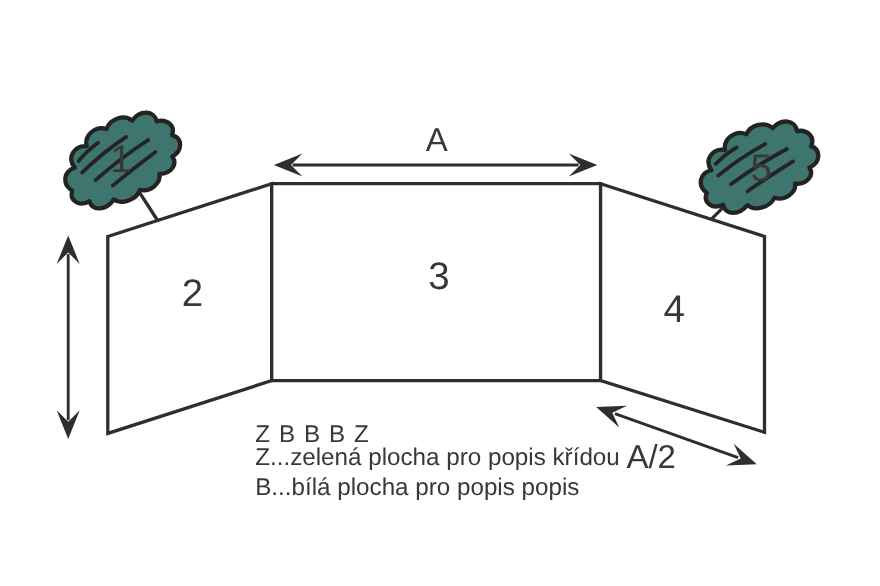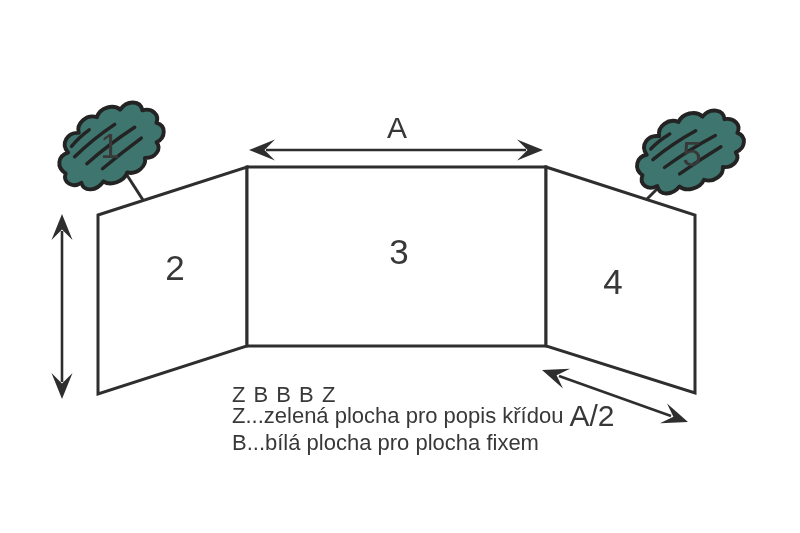--- a/index.html
+++ b/index.html
@@ -91,16 +91,16 @@
   <div class="label digit" style="left:399px;top:251px">3</div>
   <div class="label digit" style="left:613px;top:281px">4</div>
   <div class="label digit" style="left:692px;top:153px">5</div>
 
   <div class="label dim-label" style="left:397px;top:128px">A</div>
   <div class="label dim-label" style="left:592px;top:416px">A/2</div>
 
   <div>
     <div class="legend-line legend-pattern" style="top:384px">Z B B B Z</div>
     <div class="legend-line" style="top:405px">Z...zelená plocha pro popis křídou</div>
-    <div class="legend-line" style="top:432px">B...bílá plocha pro plocha fixem</div>
+    <div class="legend-line" style="top:432px">B...bílá plocha pro popis popis</div>
   </div>
 
 </div>
 
 </body></html>

